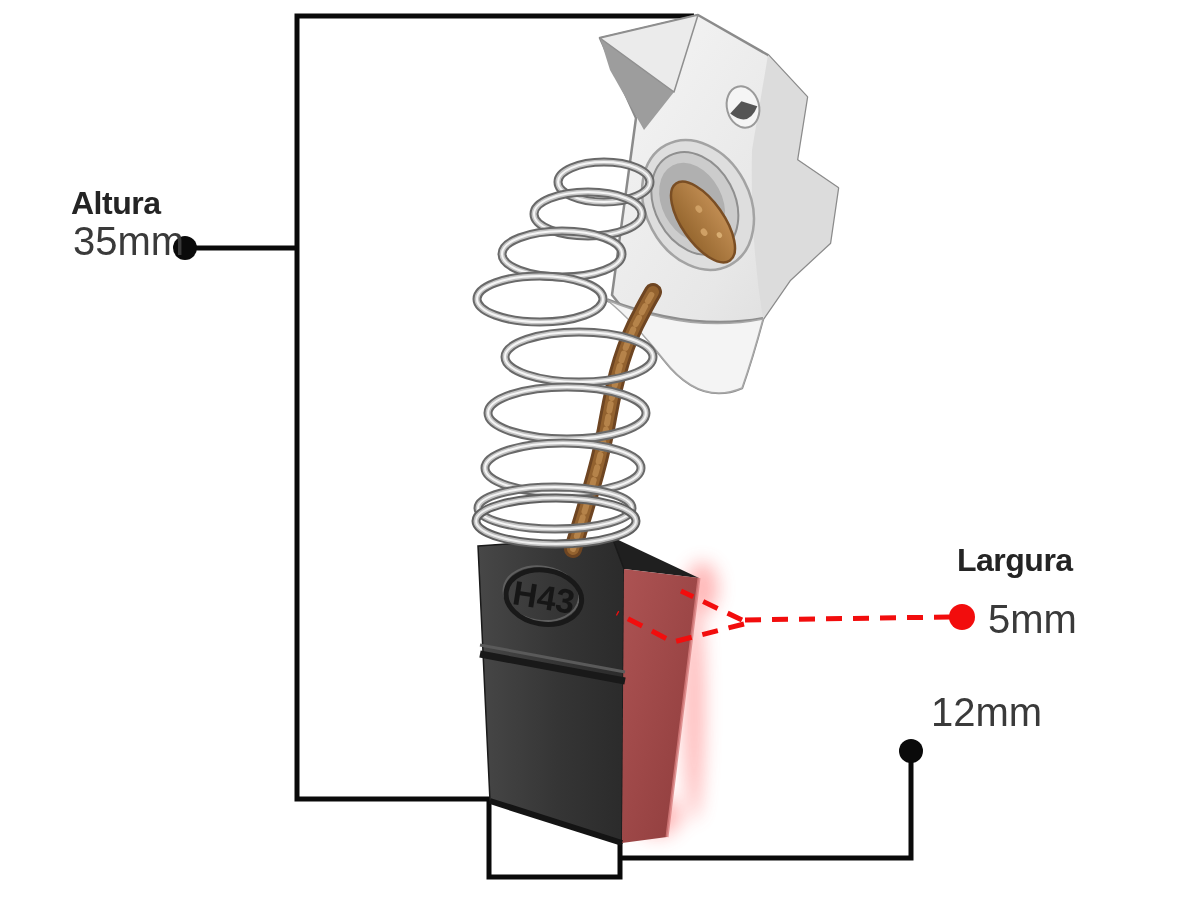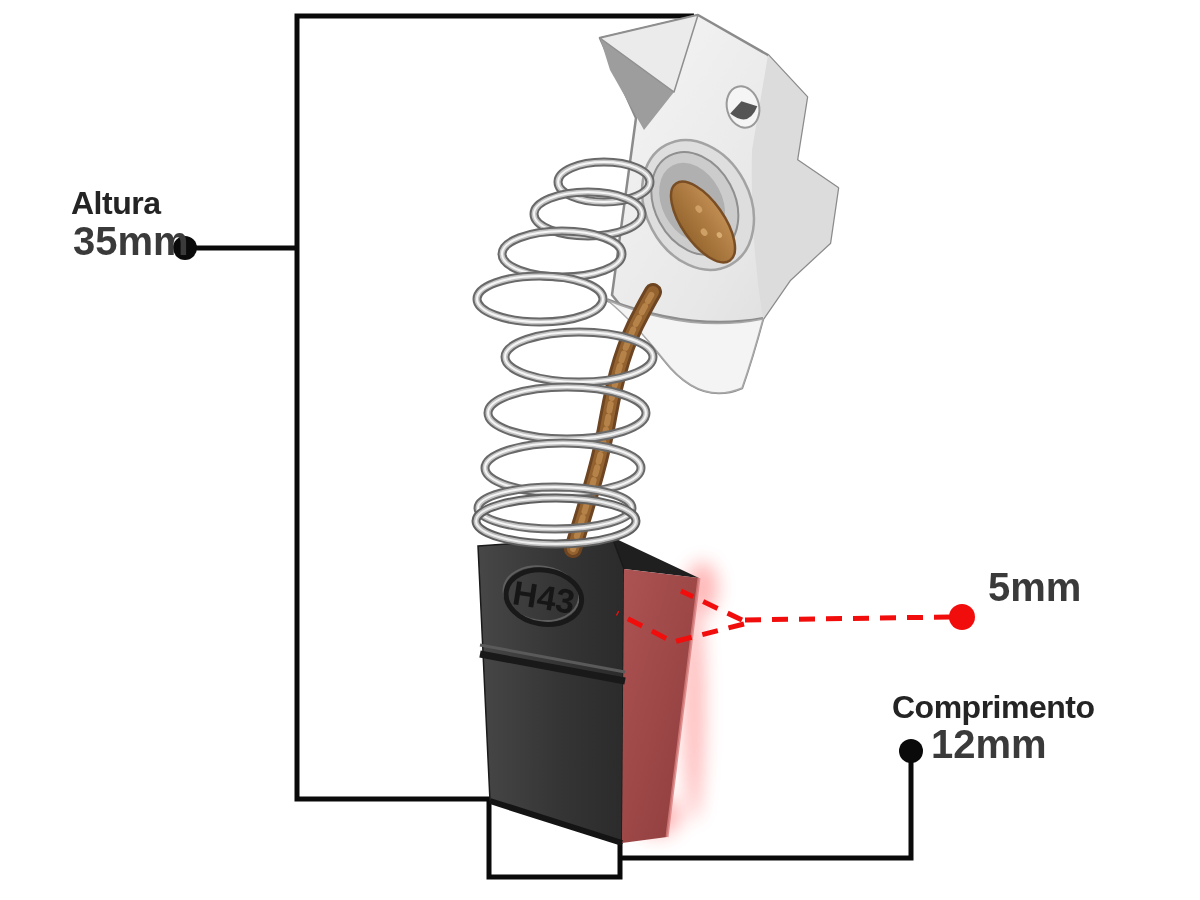--- a/index.html
+++ b/index.html
@@ -3,21 +3,21 @@
 <meta charset="utf-8">
 <style>
   html,body{margin:0;padding:0;background:#ffffff;}
   .stage{
     position:relative;width:1200px;height:900px;background:#ffffff;
     font-family:"Liberation Sans", sans-serif;overflow:hidden;
   }
   .stage svg{position:absolute;left:0;top:0;}
   .dim-label{position:absolute;line-height:1.0;white-space:nowrap;}
   .dim-title{font-weight:700;font-size:32px;letter-spacing:-0.5px;color:#242424;}
-  .dim-value{font-weight:700;font-size:40px;color:#3a3a3a;margin-top:2px;}
+  .dim-value{font-weight:400;font-size:40px;color:#3a3a3a;margin-top:2px;}
   #lbl-altura{left:71px;top:187px;}
   #lbl-altura .dim-value{padding-left:2px;}
   #lbl-largura{left:957px;top:544px;}
   #lbl-largura .dim-value{padding-left:31px;margin-top:23px;}
   #lbl-comprimento{left:892px;top:691px;}
   #lbl-comprimento .dim-value{padding-left:39px;margin-top:1px;}
 </style>
 </head>
 <body>
 
@@ -166,21 +166,21 @@
       <circle cx="911" cy="751" r="12" fill="#0a0a0a"></circle>
     </g>
   </svg>
 
   <div class="dim-label" id="lbl-altura">
     <div class="dim-title">Altura</div>
     <div class="dim-value">35mm</div>
   </div>
 
   <div class="dim-label" id="lbl-largura">
+    <div class="dim-title">Largura</div>
     <div class="dim-value">5mm</div>
   </div>
 
   <div class="dim-label" id="lbl-comprimento">
-    <div class="dim-title">Comprimento</div>
     <div class="dim-value">12mm</div>
   </div>
 
 </div>
 
 </body></html>

